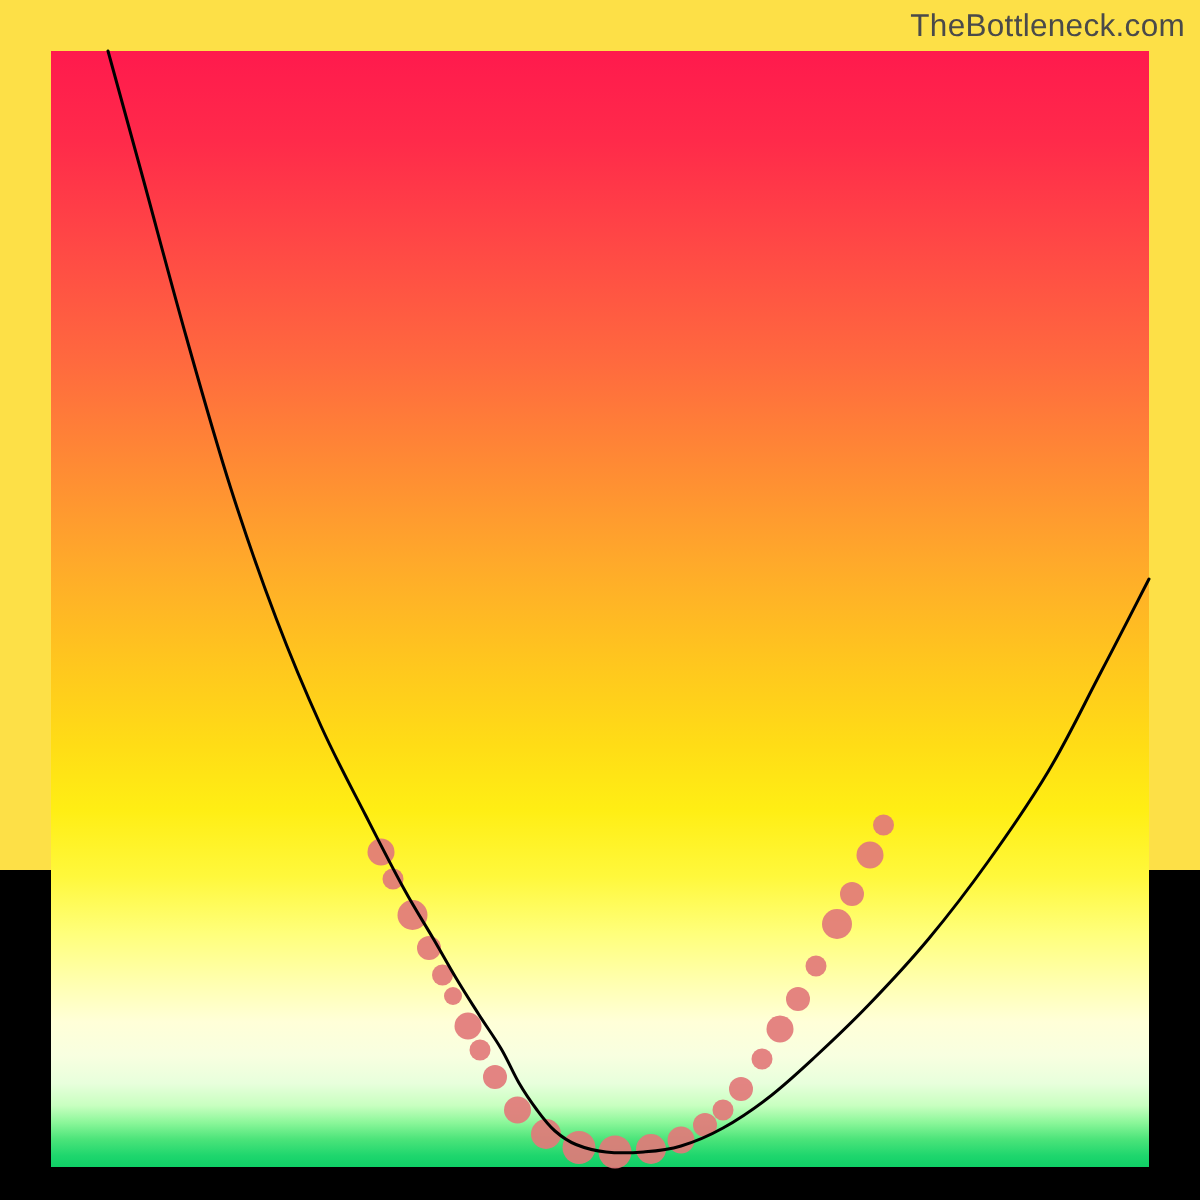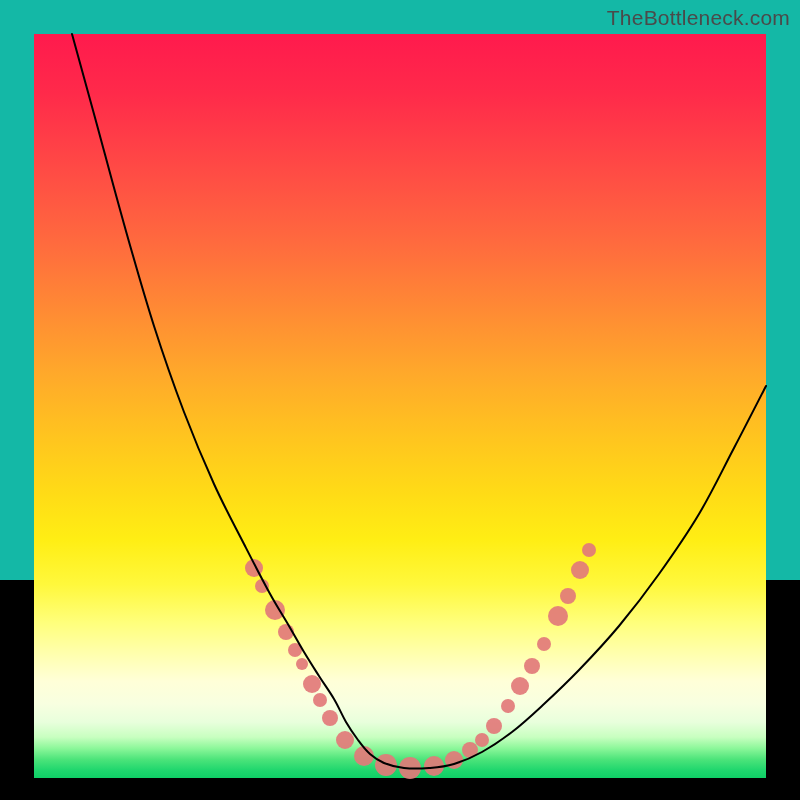--- a/index.html
+++ b/index.html
@@ -10,21 +10,21 @@
     overflow: hidden;
     background: #000;
     font-family: Arial, Helvetica, sans-serif;
   }
   .frame {
     position: absolute;
     left: 0;
     top: 0;
     width: 800px;
     height: 580px;
-    background: #14b8a6;
+    background: #fde047;
   }
   .plot {
     position: absolute;
     left: 34px;
     top: 34px;
     width: 732px;
     height: 744px;
     
     background: linear-gradient(
       to bottom,

